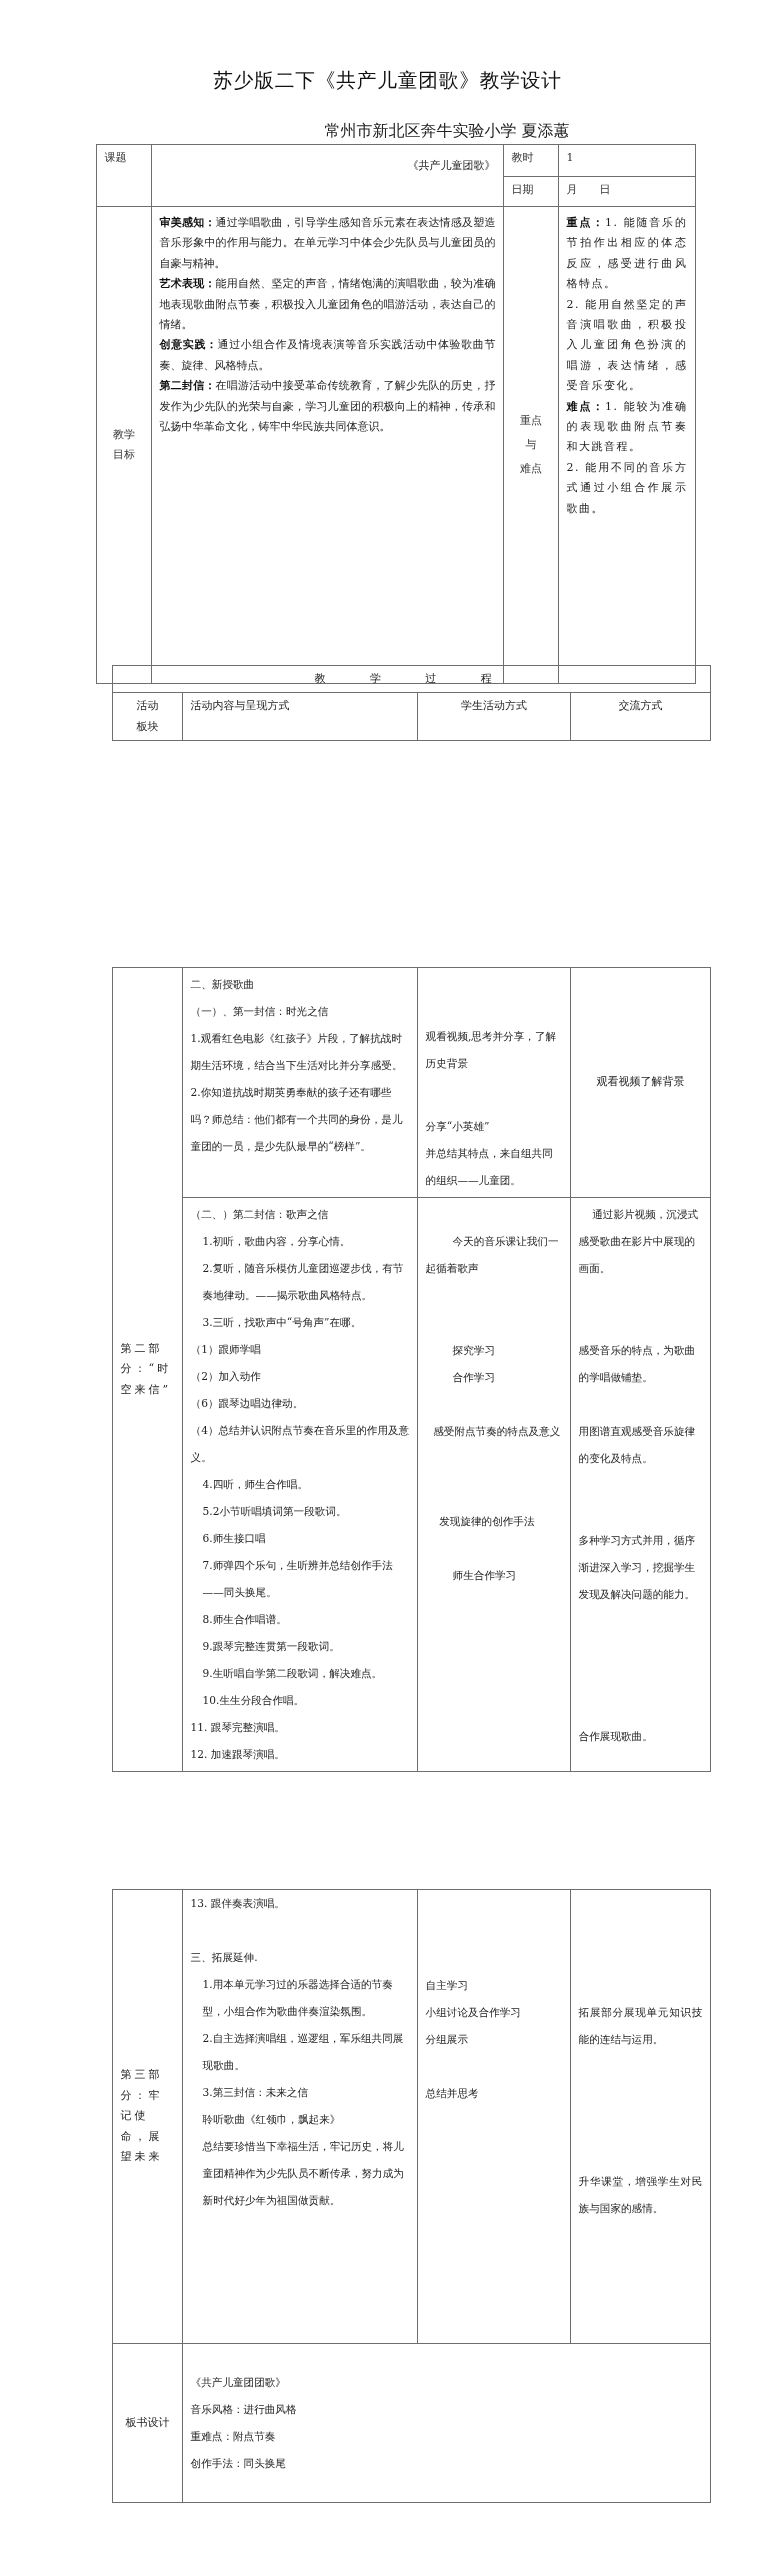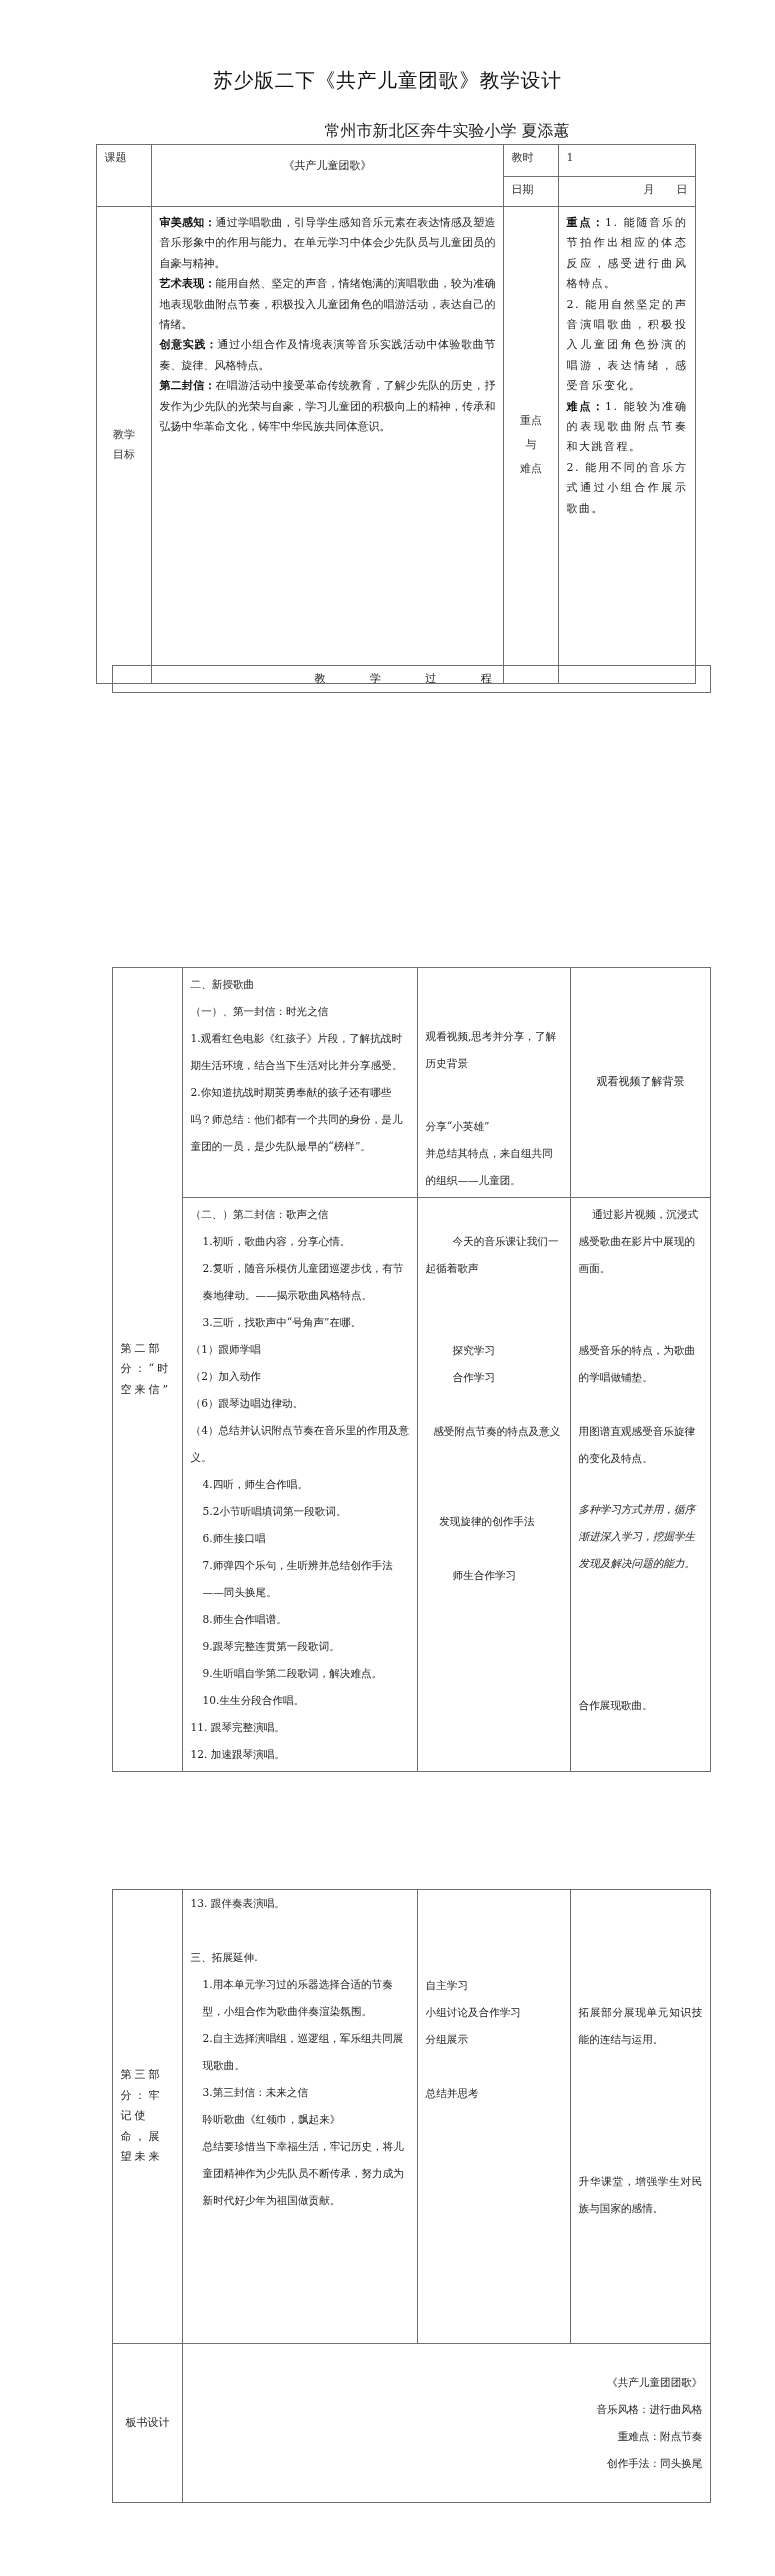--- a/index.html
+++ b/index.html
@@ -3,32 +3,32 @@
 <meta charset="utf-8">
 <style>
   html, body { margin:0; padding:0; background:#ffffff; }
   body { width:775px; height:2576px; position:relative; font-family:"DejaVu Serif","Liberation Serif",serif; color:#222; }
   .abs { position:absolute; }
   .title { left:0; width:775px; top:67px; text-align:center; font-size:19.7px; letter-spacing:0.8px; color:#111; }
   .subtitle { left:144px; width:606px; top:121px; text-align:center; font-size:16px; color:#222; }
   table.t { position:absolute; border-collapse:collapse; table-layout:fixed; }
   table.t td { border:1.1px solid #6e6e6e; vertical-align:top; font-size:11px; line-height:20.4px; padding:3px 7.6px; }
   .lbl { font-size:10.6px; color:#333; }
-  .big { font-size:16.7px; text-align:center; padding-top:10.6px !important; }
+  .big { font-size:16.7px; text-align:right; padding-top:10.6px !important; }
   .vc { vertical-align:middle !important; text-align:center; }
   .para { margin:0; }
   .para b { font-weight:bold; color:#111; }
   .rp { line-height:23px; font-size:11px; }
   .sec { text-align:center; letter-spacing:16.7px; font-size:11.4px; }
   .hdr { text-align:center; line-height:16.7px; }
   .line { margin:0; line-height:27px; font-size:10.6px; }
   .ind { padding-left:12px; }
   .stack { line-height:26.5px; }
   .just { text-align:justify; }
-  .cc { text-align:right; }
+  .cc { text-align:left; }
 </style>
 </head>
 <body>
 
 <div class="abs title">苏少版二下《共产儿童团歌》教学设计</div>
 <div class="abs subtitle">常州市新北区奔牛实验小学 夏添蕙</div>
 
 <table class="t" style="left:96px; top:144px; width:598px;">
   <colgroup>
     <col style="width:55px">
@@ -73,20 +73,26 @@
 <table class="t" style="left:112px; top:665px; width:598px;">
   <colgroup>
     <col style="width:70px">
       <col style="width:235px">
       <col style="width:153px">
       <col style="width:140px">
   </colgroup>
   <tbody>
       <tr style="height:27px">
     <td colspan="4" class="sec">教　学　过　程</td>
+  </tr>
+  <tr style="height:47px">
+    <td class="hdr"><span style="display:inline-block; width:23px;">活动板块</span></td>
+    <td class="hdr" style="text-align:left;">活动内容与呈现方式</td>
+    <td class="hdr">学生活动方式</td>
+    <td class="hdr">交流方式</td>
   </tr>
 </tbody>
   </table>
 
 <table class="t" style="left:112px; top:967px; width:598px;">
   <colgroup>
     <col style="width:70px">
       <col style="width:235px">
       <col style="width:153px">
       <col style="width:140px">
@@ -133,21 +139,21 @@
       <p class="line" style="margin-top:55px; padding-left:27px;">探究学习</p>
       <p class="line" style="padding-left:27px;">合作学习</p>
       <p class="line" style="margin-top:27px; text-indent:7.6px;">感受附点节奏的特点及意义</p>
       <p class="line" style="margin-top:63px; padding-left:13.6px;">发现旋律的创作手法</p>
       <p class="line" style="margin-top:27px; padding-left:27px;">师生合作学习</p>
     </td>
     <td style="padding-top:3px;">
       <p class="line" style="text-indent:13.6px;">通过影片视频，沉浸式感受歌曲在影片中展现的画面。</p>
       <p class="line" style="margin-top:55px;">感受音乐的特点，为歌曲的学唱做铺垫。</p>
       <p class="line" style="margin-top:27px;">用图谱直观感受音乐旋律的变化及特点。</p>
-      <p class="line" style="margin-top:24px;font-style:italic;">多种学习方式并用，循序渐进深入学习，挖掘学生发现及解决问题的能力。</p>
+      <p class="line" style="margin-top:55px;">多种学习方式并用，循序渐进深入学习，挖掘学生发现及解决问题的能力。</p>
       <p class="line" style="margin-top:115px;">合作展现歌曲。</p>
     </td>
   </tr>
 </tbody>
   </table>
 
 <table class="t" style="left:112px; top:1889px; width:598px;">
   <colgroup>
     <col style="width:70px">
       <col style="width:235px">

